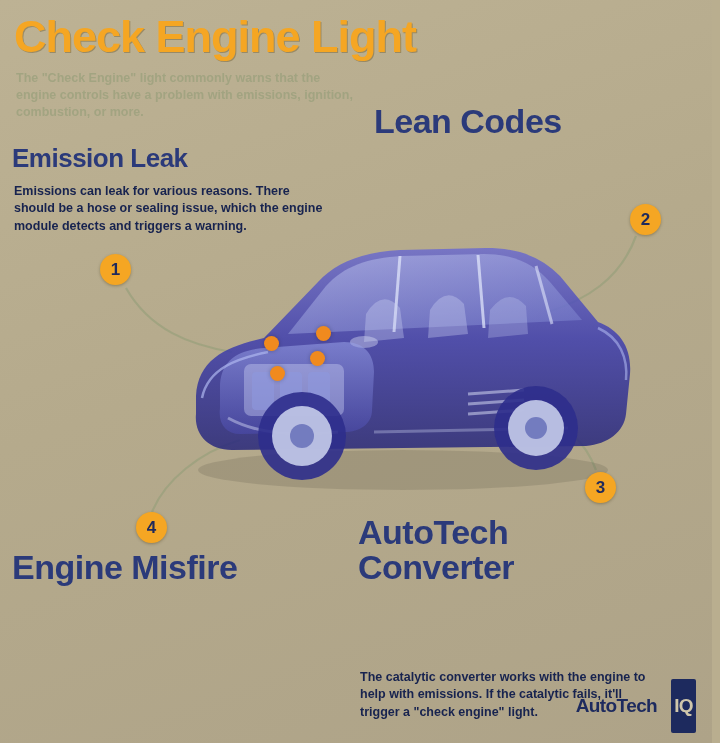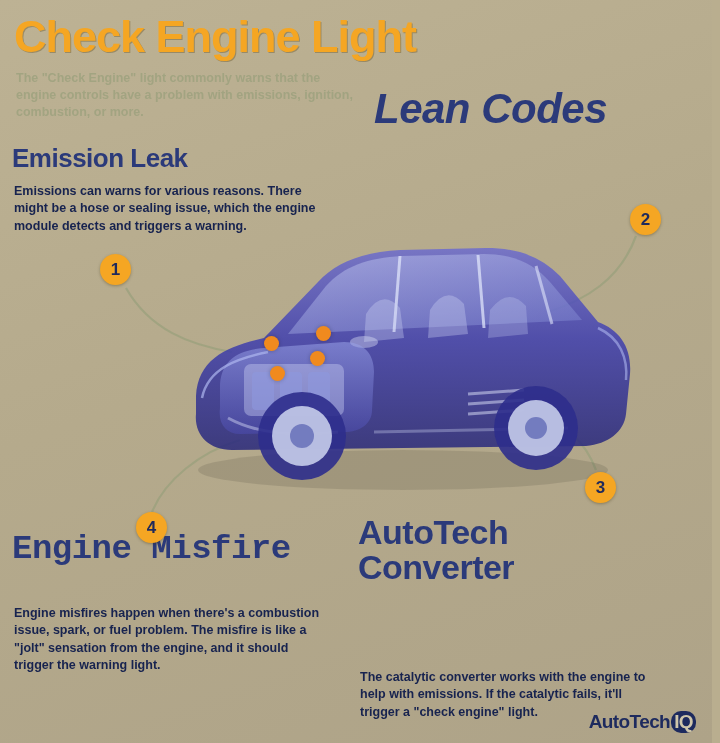--- a/index.html
+++ b/index.html
@@ -58,27 +58,27 @@
     position: absolute;
     color: #17234f;
     font-size: 12.5px;
     font-weight: bold;
     line-height: 1.38;
   }
 
   #h-emission { left: 12px; top: 145px; font-size: 26px; }
   #b-emission { left: 14px; top: 183px; width: 320px; }
 
-  #h-lean { left: 374px; top: 88px; font-size: 42px; font-style: italic; }
+  #h-lean { left: 374px; top: 104px; font-size: 34px; }
   #b-lean { left: 376px; top: 127px; width: 268px; }
 
   #h-catalytic { left: 358px; top: 515px; font-size: 34px; width: 260px; }
   #b-catalytic { left: 360px; top: 625px; width: 290px; margin-top: 44px; }
 
-  #h-misfire { left: 12px; top: 532px; font-size: 34px; font-family: Liberation Mono, monospace; }
+  #h-misfire { left: 12px; top: 550px; font-size: 34px; }
   #b-misfire { left: 14px; top: 605px; width: 310px; }
 
   
   .badge {
     position: absolute;
     width: 31px;
     height: 31px;
     border-radius: 50%;
     background: #f5a623;
     color: #1f2a5c;
@@ -133,23 +133,23 @@
     font-size: 19px;
     font-weight: bold;
     color: #1d2a5e;
     letter-spacing: -0.6px;
     display: flex;
     align-items: baseline;
   }
   .logo .iq {
     background: #1d2a5e;
     color: #cfc6ab;
-    padding: 0 3px;
-    margin-left: 1px;
-    border-radius: 10px;
+    padding: 16px 3px;
+    margin-left: 14px;
+    border-radius: 2px;
   }
 </style>
 </head>
 <body>
 
 <div class="infographic">
 
   <div class="title">Check Engine Light</div>
   <div class="intro">The "Check Engine" light commonly warns that the engine controls have a problem with emissions, ignition, combustion, or more.</div>
 
@@ -226,32 +226,31 @@
       <path d="M430 110 C 452 120, 460 140, 458 162" stroke="#aeb6ef" stroke-width="2.5" fill="none" opacity="0.6"></path>
     </svg>
 
     <div class="hotspot" id="hs-1"></div>
     <div class="hotspot" id="hs-2"></div>
     <div class="hotspot" id="hs-3"></div>
     <div class="hotspot" id="hs-4"></div>
   </div>
 
   <div class="sec-heading" id="h-emission">Emission Leak</div>
-  <div class="sec-body" id="b-emission">Emissions can warns for various reasons. There might be a hose or sealing issue, which the engine module detects and triggers a warning.</div>
+  <div class="sec-body" id="b-emission">Emissions can leak for various reasons. There should be a hose or sealing issue, which the engine module detects and triggers a warning.</div>
   <div class="badge" id="badge-1">1</div>
 
   <div class="sec-heading" id="h-lean">Lean Codes</div>
   <div class="badge" id="badge-2">2</div>
 
   <div class="sec-heading" id="h-catalytic">AutoTech Converter</div>
   <div class="sec-body" id="b-catalytic">The catalytic converter works with the engine to help with emissions. If the catalytic fails, it'll trigger a "check engine" light.</div>
   <div class="badge" id="badge-3">3</div>
 
   <div class="sec-heading" id="h-misfire">Engine Misfire</div>
-  <div class="sec-body" id="b-misfire">Engine misfires happen when there's a combustion issue, spark, or fuel problem. The misfire is like a "jolt" sensation from the engine, and it should trigger the warning light.</div>
   <div class="badge" id="badge-4">4</div>
 
   <div class="logo">
     <span>AutoTech</span>
       <span class="iq">IQ</span>
   </div>
 
 </div>
 
 </body></html>

